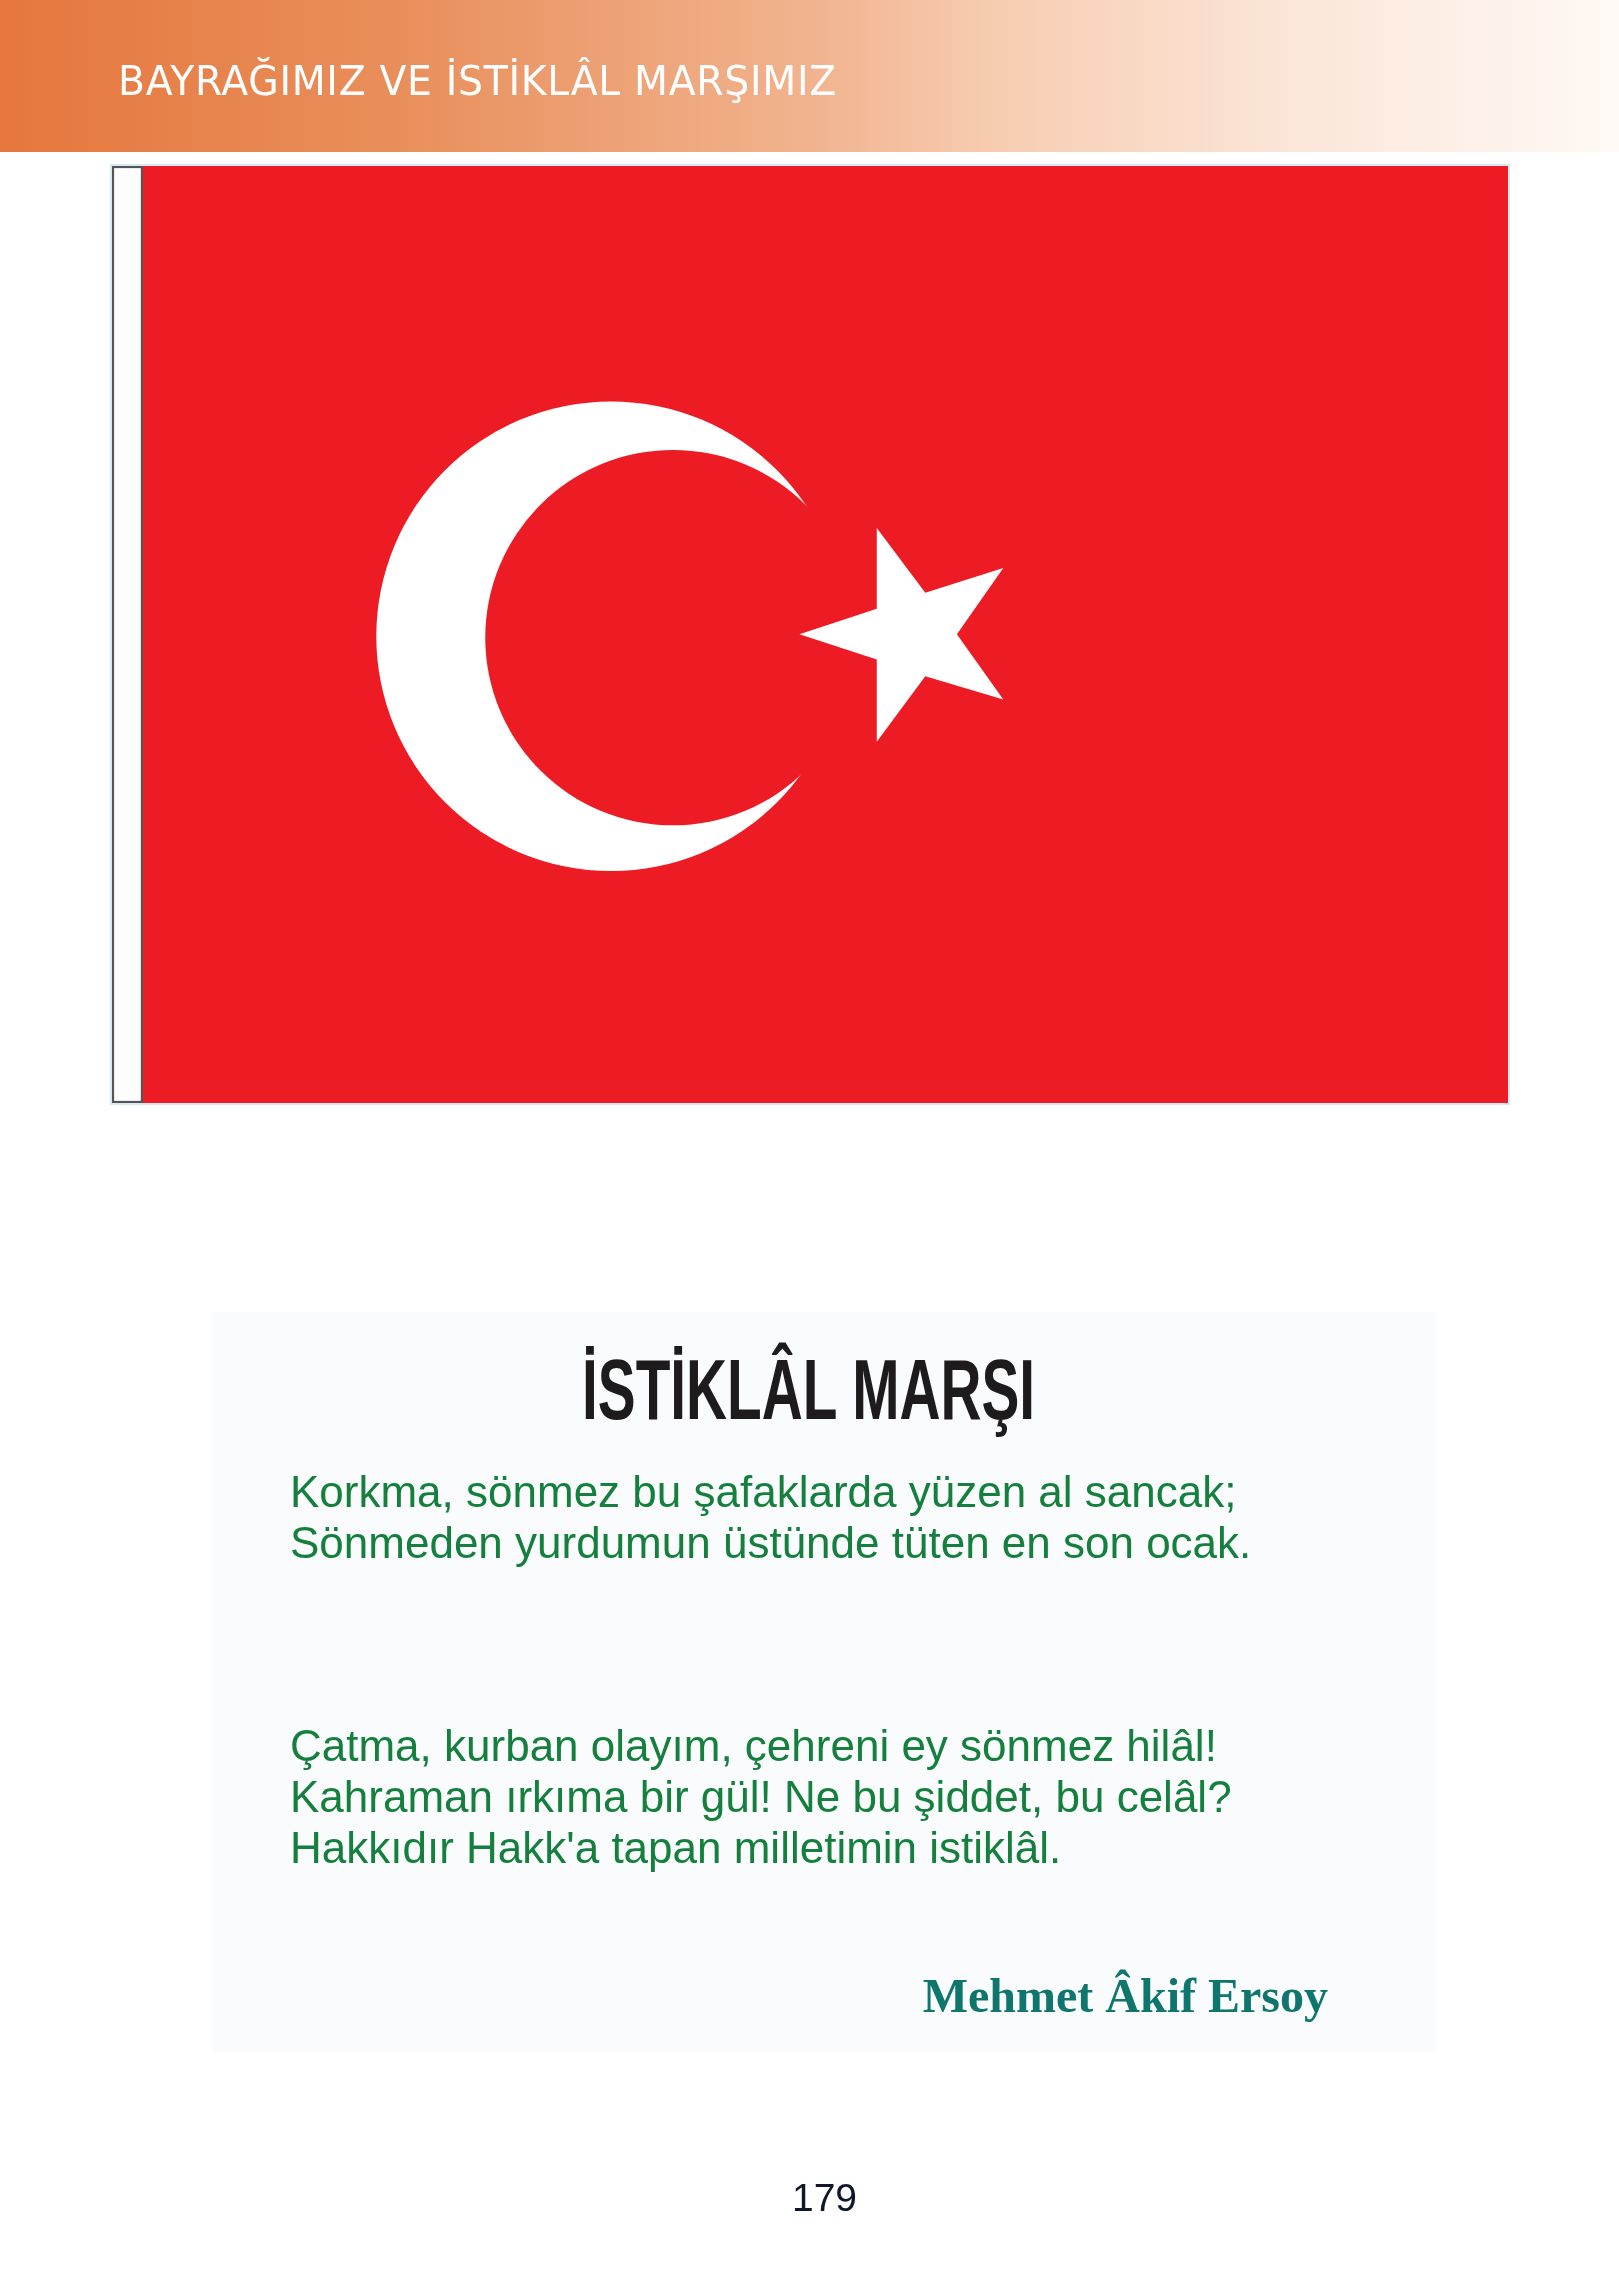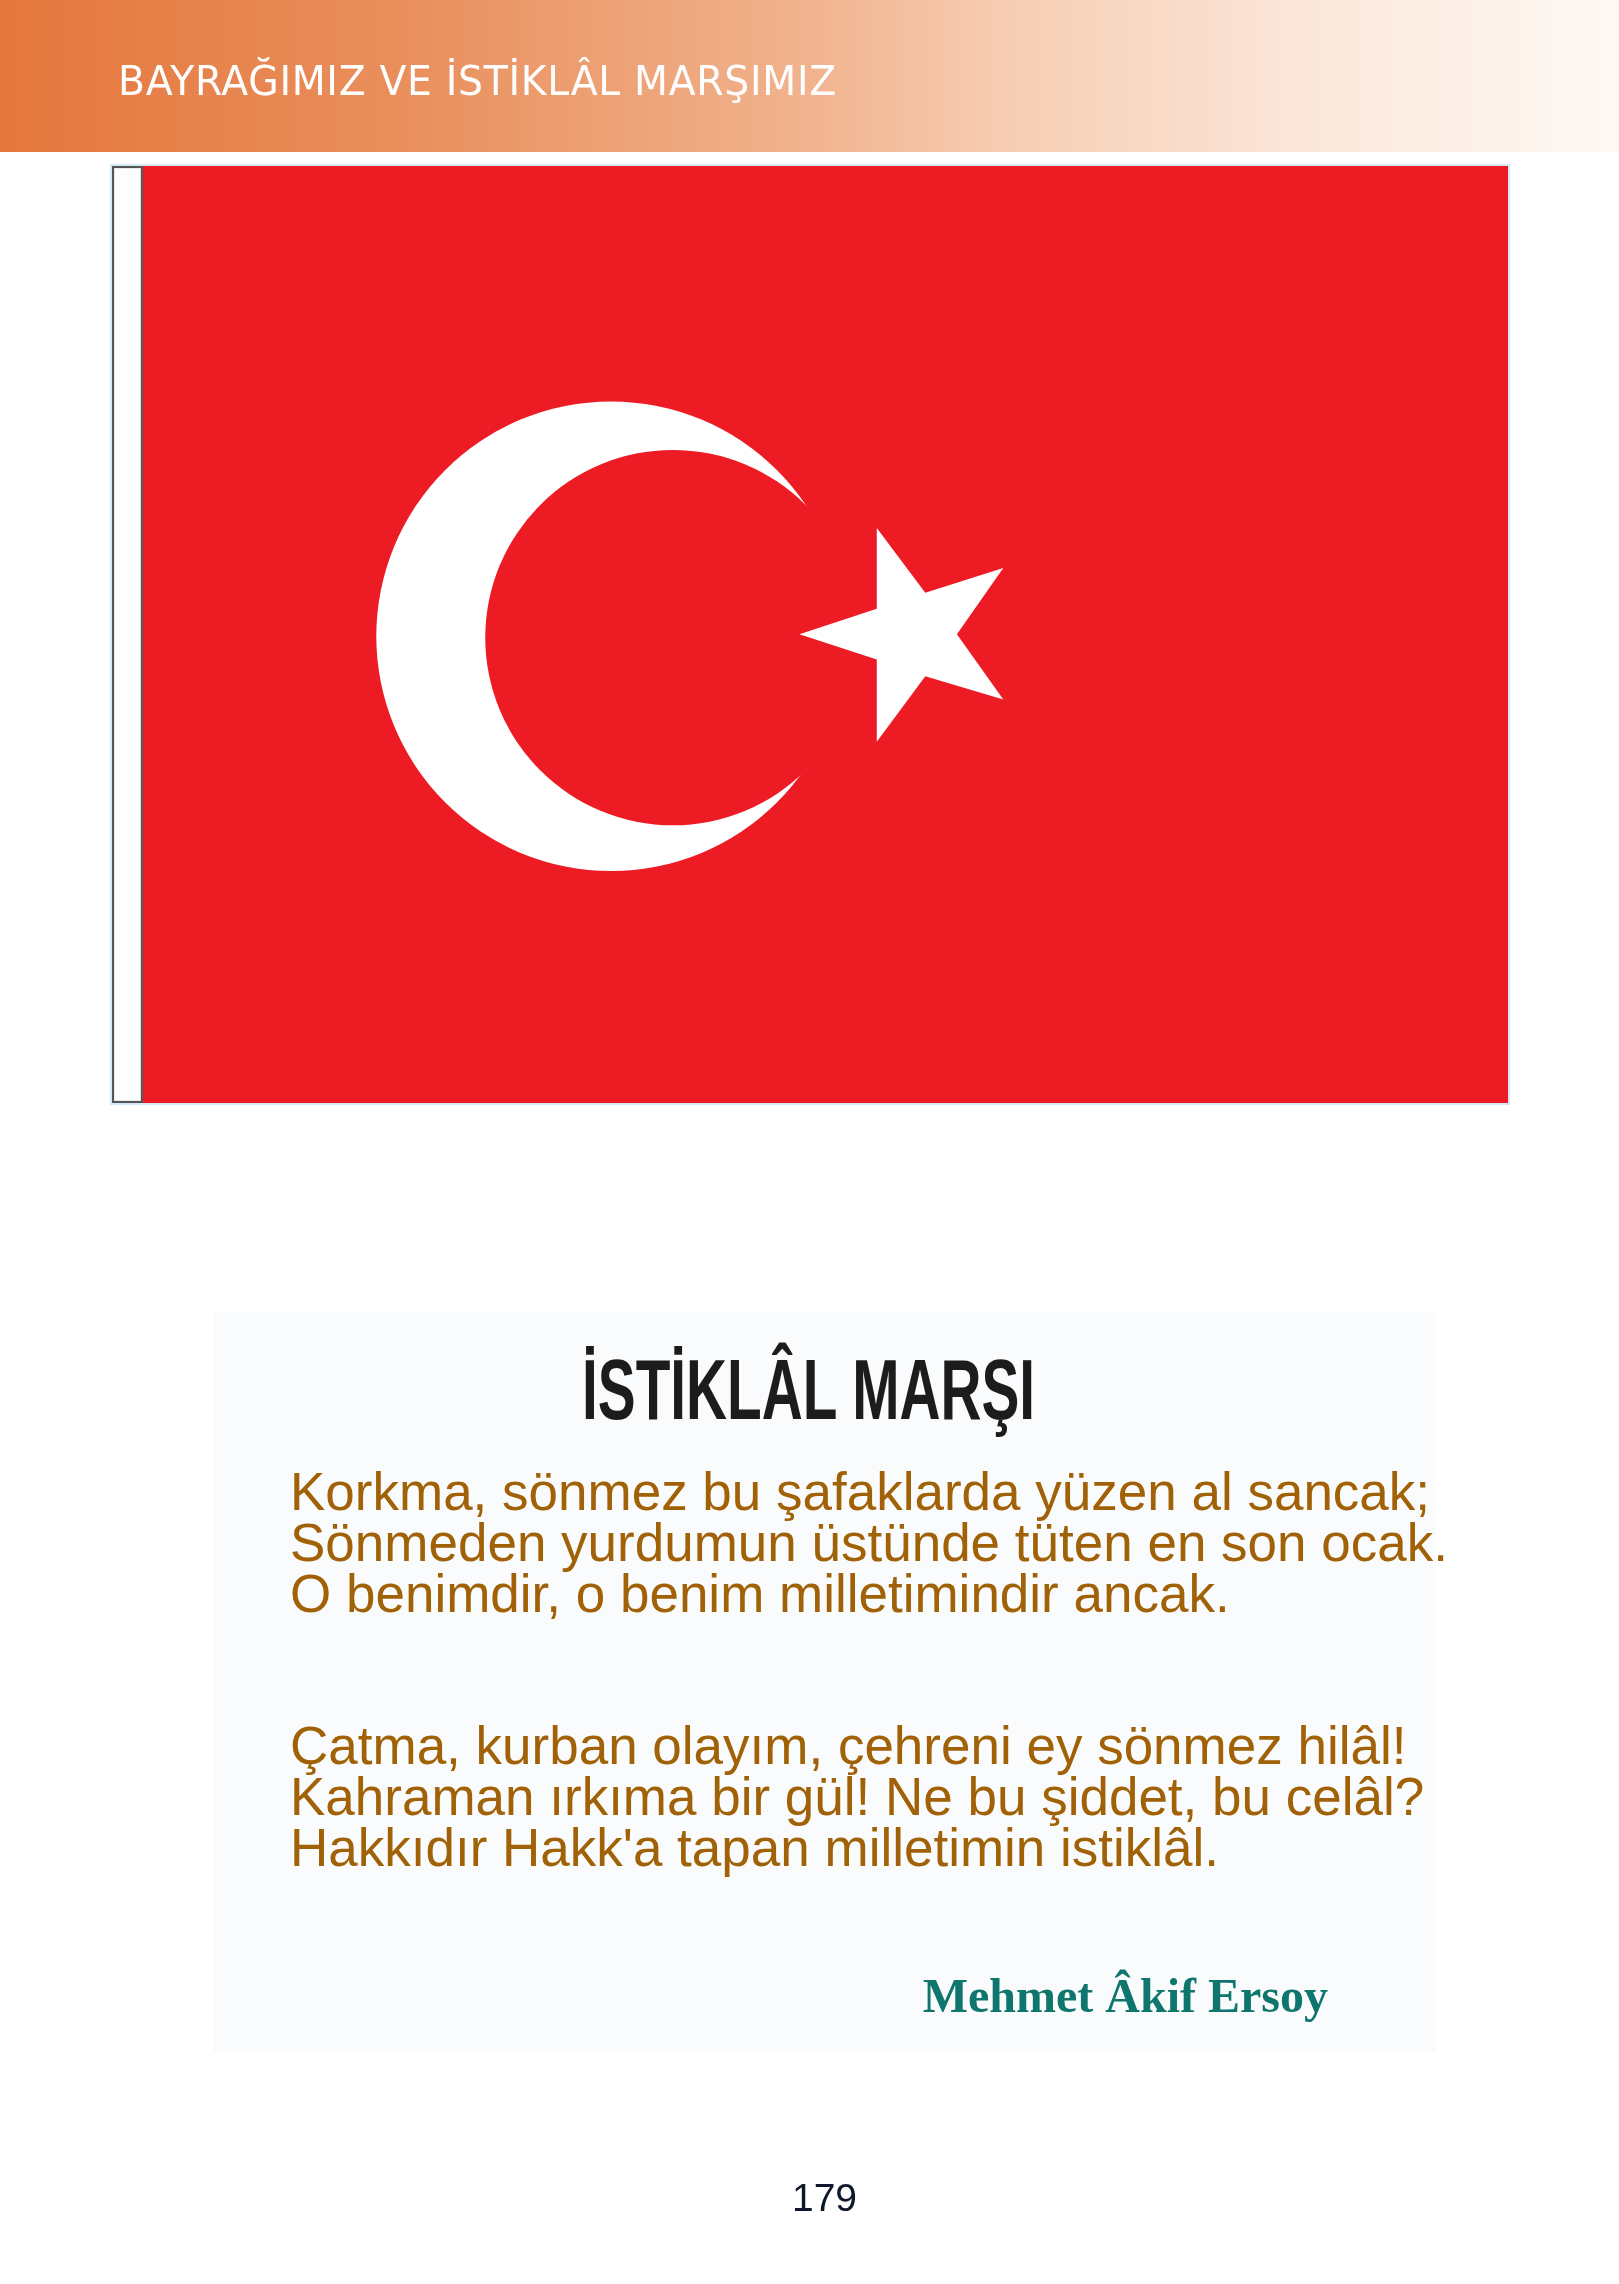--- a/index.html
+++ b/index.html
@@ -58,23 +58,23 @@
     line-height: 86px;
     color: #1E1B1C;
     white-space: nowrap;
     transform: scaleX(0.66);
     transform-origin: left top;
   }
   .poem {
     position: absolute;
     left: 290px;
     font-family: "Liberation Sans", sans-serif;
-    font-size: 53px;
+    font-size: 44px;
     line-height: 51px;
-    color: #a16207;
+    color: #15803d;
     white-space: nowrap;
   }
   .stanza-1 { top: 1466px; }
   .stanza-2 { top: 1720px; }
   .poem-line {
     display: block;
     height: 51px;
   }
   .author {
     position: absolute;
@@ -114,21 +114,20 @@
   </svg>
 </div>
 
 <div class="anthem-box"></div>
 
 <div class="anthem-title">İSTİKLÂL MARŞI</div>
 
 <div class="poem stanza-1">
   <span class="poem-line">Korkma, sönmez bu şafaklarda yüzen al sancak;</span>
   <span class="poem-line">Sönmeden yurdumun üstünde tüten en son ocak.</span>
-  <span class="poem-line">O benimdir, o benim milletimindir ancak.</span>
 </div>
 
 <div class="poem stanza-2">
   <span class="poem-line">Çatma, kurban olayım, çehreni ey sönmez hilâl!</span>
   <span class="poem-line">Kahraman ırkıma bir gül! Ne bu şiddet, bu celâl?</span>
   <span class="poem-line">Hakkıdır Hakk'a tapan milletimin istiklâl.</span>
 </div>
 
 <div class="author">Mehmet Âkif Ersoy</div>
 

